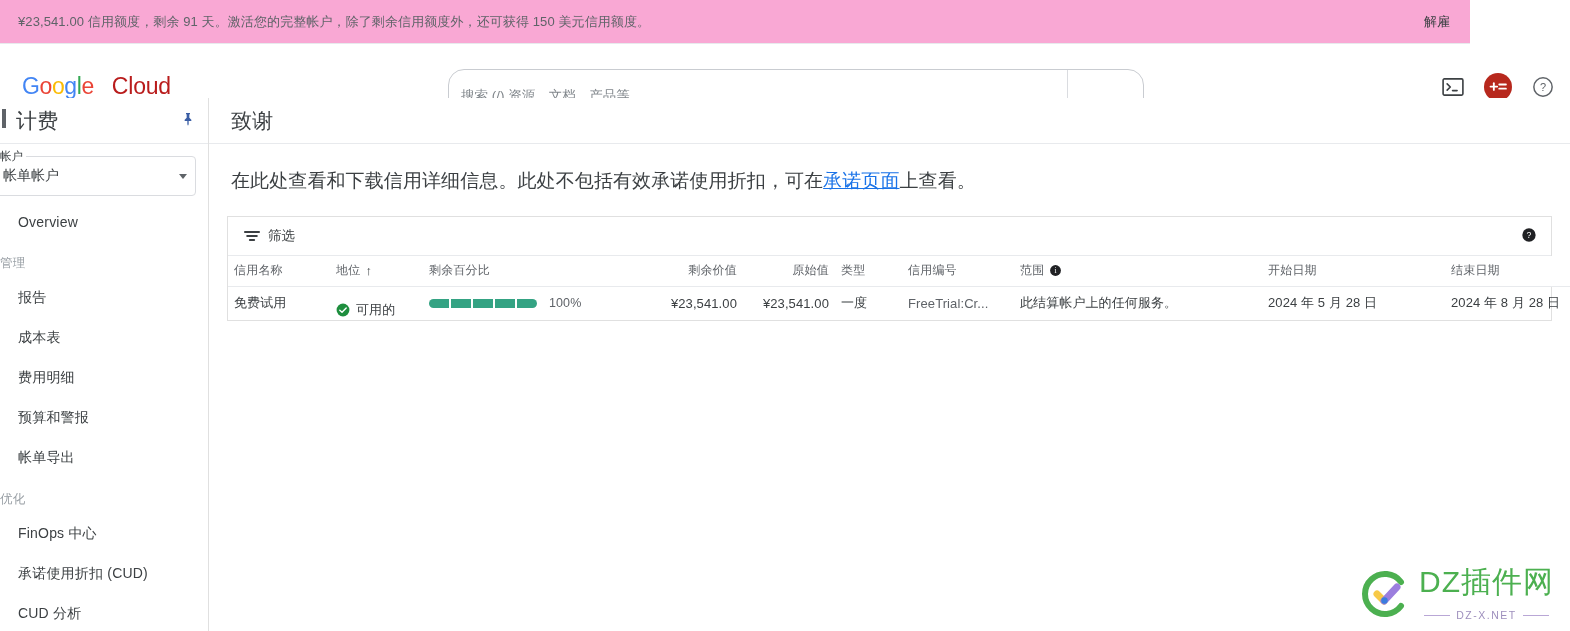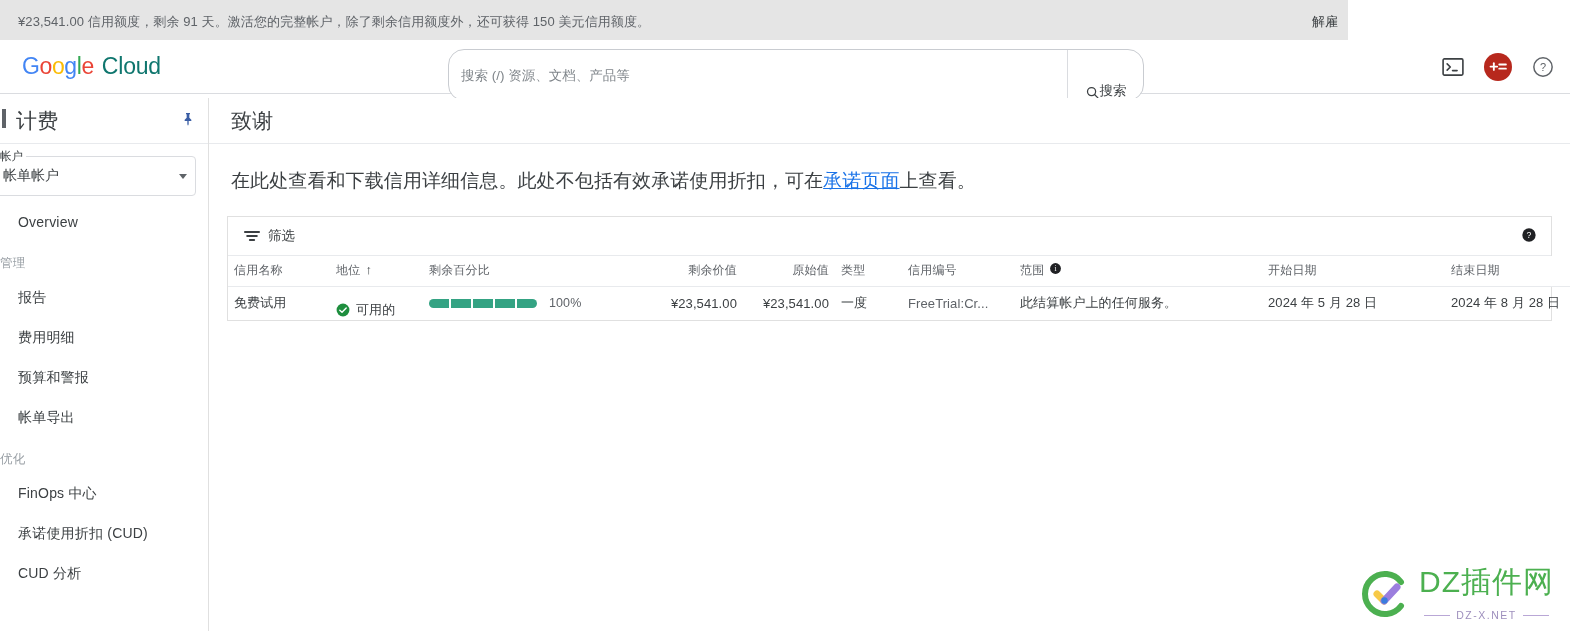--- a/index.html
+++ b/index.html
@@ -8,39 +8,39 @@
     width: 1570px; height: 631px;
     overflow: hidden;
     background: #ffffff;
     font-family: "Liberation Sans", "DejaVu Sans", sans-serif;
     color: #3c4043;
   }
   .page { position: relative; width: 1570px; height: 631px; background:#fff; }
 
   
   .promo-bar {
-    position: absolute; top: 0; left: 0; width: 1348px; height: 44px;
-    background: #e5e5e5;
+    position: absolute; top: 0; left: 0; width: 1470px; height: 44px;
+    background: #f9a8d4;
     border-bottom: 1px solid #e8eaed;
     display: flex; align-items: center; justify-content: space-between;
-    padding: 0 4px 0 18px;
+    padding: 0 14px 0 18px;
   }
   .promo-text { font-size: 13px; color: #5f6368; letter-spacing: .1px; white-space: nowrap; }
   .promo-action { font-size: 13px; color: #3c4043; cursor: pointer; padding: 4px 6px; }
 
   
   .appbar {
-    position: absolute; top: 40px; left: 0; width: 1570px; height: 54px;
+    position: absolute; top: 60px; left: 0; width: 1570px; height: 54px;
     background: #ffffff; border-bottom: 1px solid #dadce0;
     display: flex; align-items: center;
   }
   .logo-wrap { display: flex; align-items: baseline; margin-left: 22px; user-select: none; }
   .logo-g { font-size: 23px; letter-spacing: -0.4px; font-family: "Liberation Sans", sans-serif; }
   .logo-g span { font-weight: 400; }
-  .logo-cloud { font-size: 23px; color: #0f766e; margin-left: 8px; font-weight: 400; letter-spacing: -0.2px; }
+  .logo-cloud { font-size: 23px; color: #b91c1c; margin-left: 18px; font-weight: 400; letter-spacing: -0.2px; }
 
   .search-wrap {
     position: absolute; left: 448px; top: 9px;
     width: 696px; height: 52px;
     border: 1px solid #c9ccd1; border-radius: 16px;
     display: flex; align-items: stretch; background: #fff;
   }
   .search-input {
     flex: 1; border: none; outline: none; background: transparent;
     font-size: 13.5px; color: #3c4043; padding: 0 12px;
@@ -146,21 +146,21 @@
   table.credits thead th {
     height: 30px; font-size: 12px; font-weight: 400; color: #5f6368;
     text-align: left; padding: 0 6px; vertical-align: middle; letter-spacing:.2px;
     border-bottom: 1px solid #e8eaed; background: #fff;
   }
   table.credits tbody td {
     height: 34px; font-size: 13px; color: #3c4043; padding: 0 6px; vertical-align: middle;
     letter-spacing:.1px;
   }
   th.num, td.num { text-align: right; }
-  .th-inner { display:flex; align-items:flex-start; gap:5px; }
+  .th-inner { display:flex; align-items:center; gap:5px; }
   .th-inner.right { justify-content: flex-end; }
 
   .status-cell { display:flex; align-items:center; gap:6px;margin-top:14px; }
   .check-circle { width: 14px; height: 14px; }
 
   .bar-cell { display:flex; align-items:center; gap:12px; }
   .seg-bar { display:flex; gap:2px; align-items:center; }
   .seg { width: 20px; height: 9px; background:#34a383; }
   .seg:first-child { border-top-left-radius: 5px; border-bottom-left-radius: 5px; }
   .seg:last-child { border-top-right-radius: 5px; border-bottom-right-radius: 5px; }
@@ -244,20 +244,21 @@
     <div class="acct-field">
       <div class="acct-label">帐户</div>
       <div class="acct-value">帐单帐户</div>
       <div class="caret"></div>
     </div>
 
     <div class="sb-list" id="sidebar-list">
         <div class="sb-item">Overview</div>
         <div class="sb-section">管理</div>
         <div class="sb-item">报告</div>
+        <div class="sb-item">成本表</div>
         <div class="sb-item">费用明细</div>
         <div class="sb-item">预算和警报</div>
         <div class="sb-item">帐单导出</div>
         <div class="sb-section">优化</div>
         <div class="sb-item">FinOps 中心</div>
         <div class="sb-item">承诺使用折扣 (CUD)</div>
         <div class="sb-item">CUD 分析</div>
       </div>
   </div>
 

